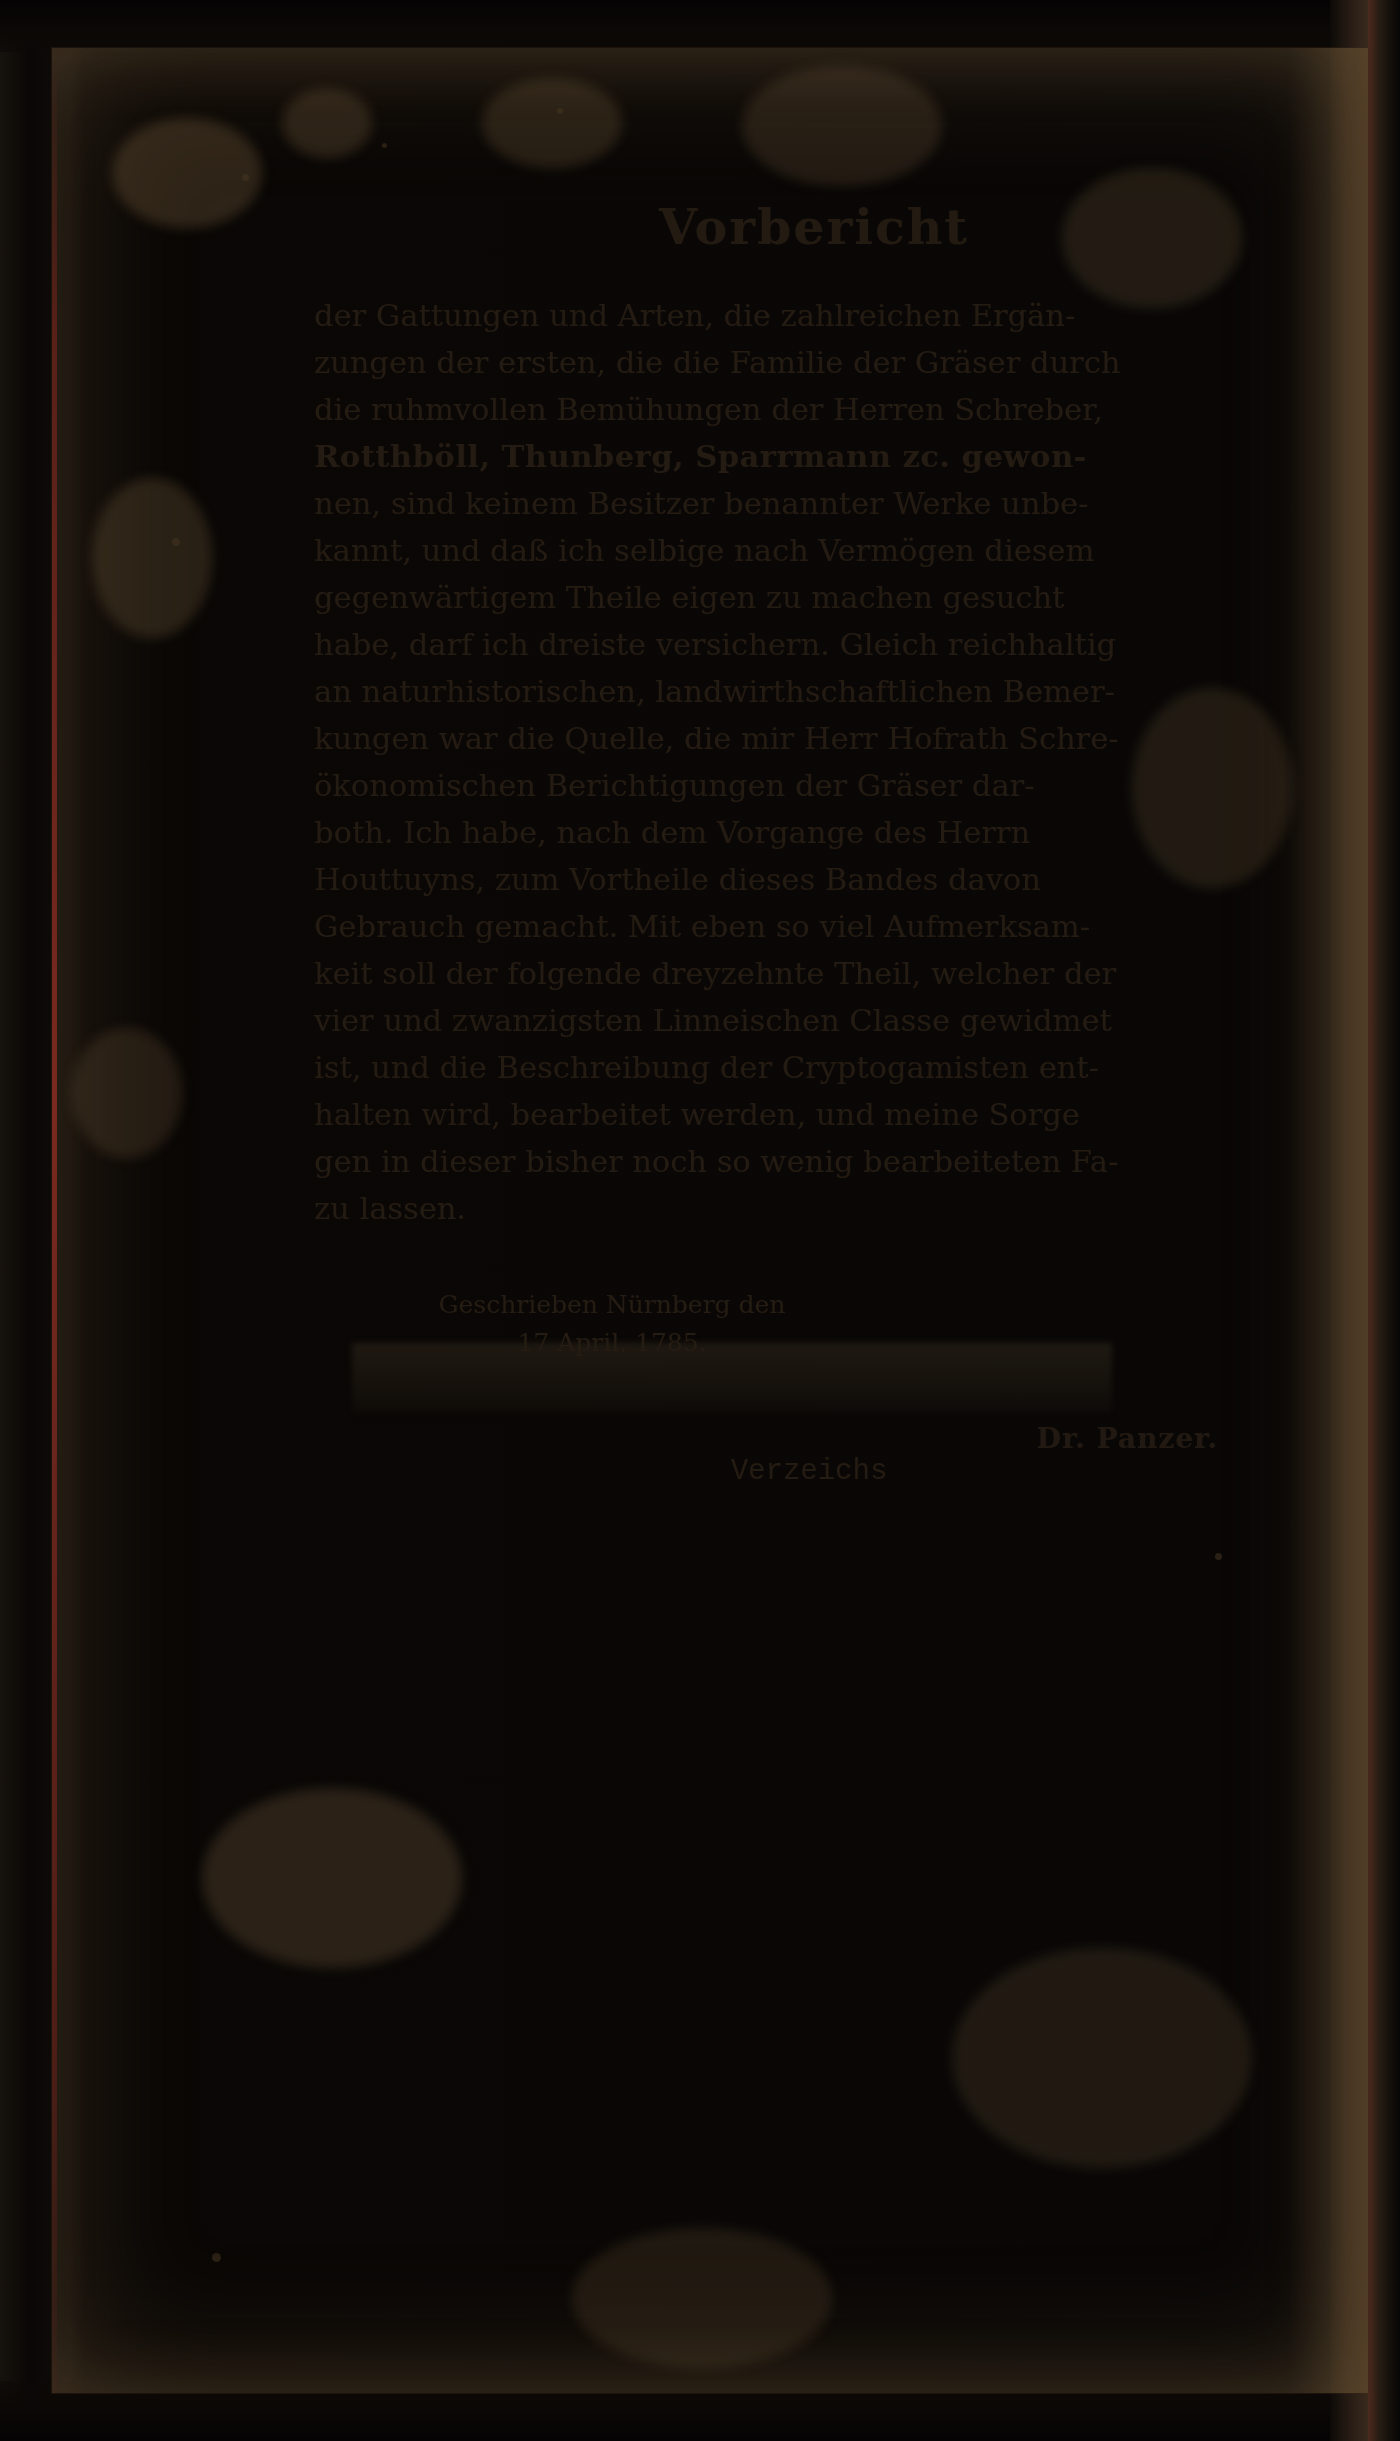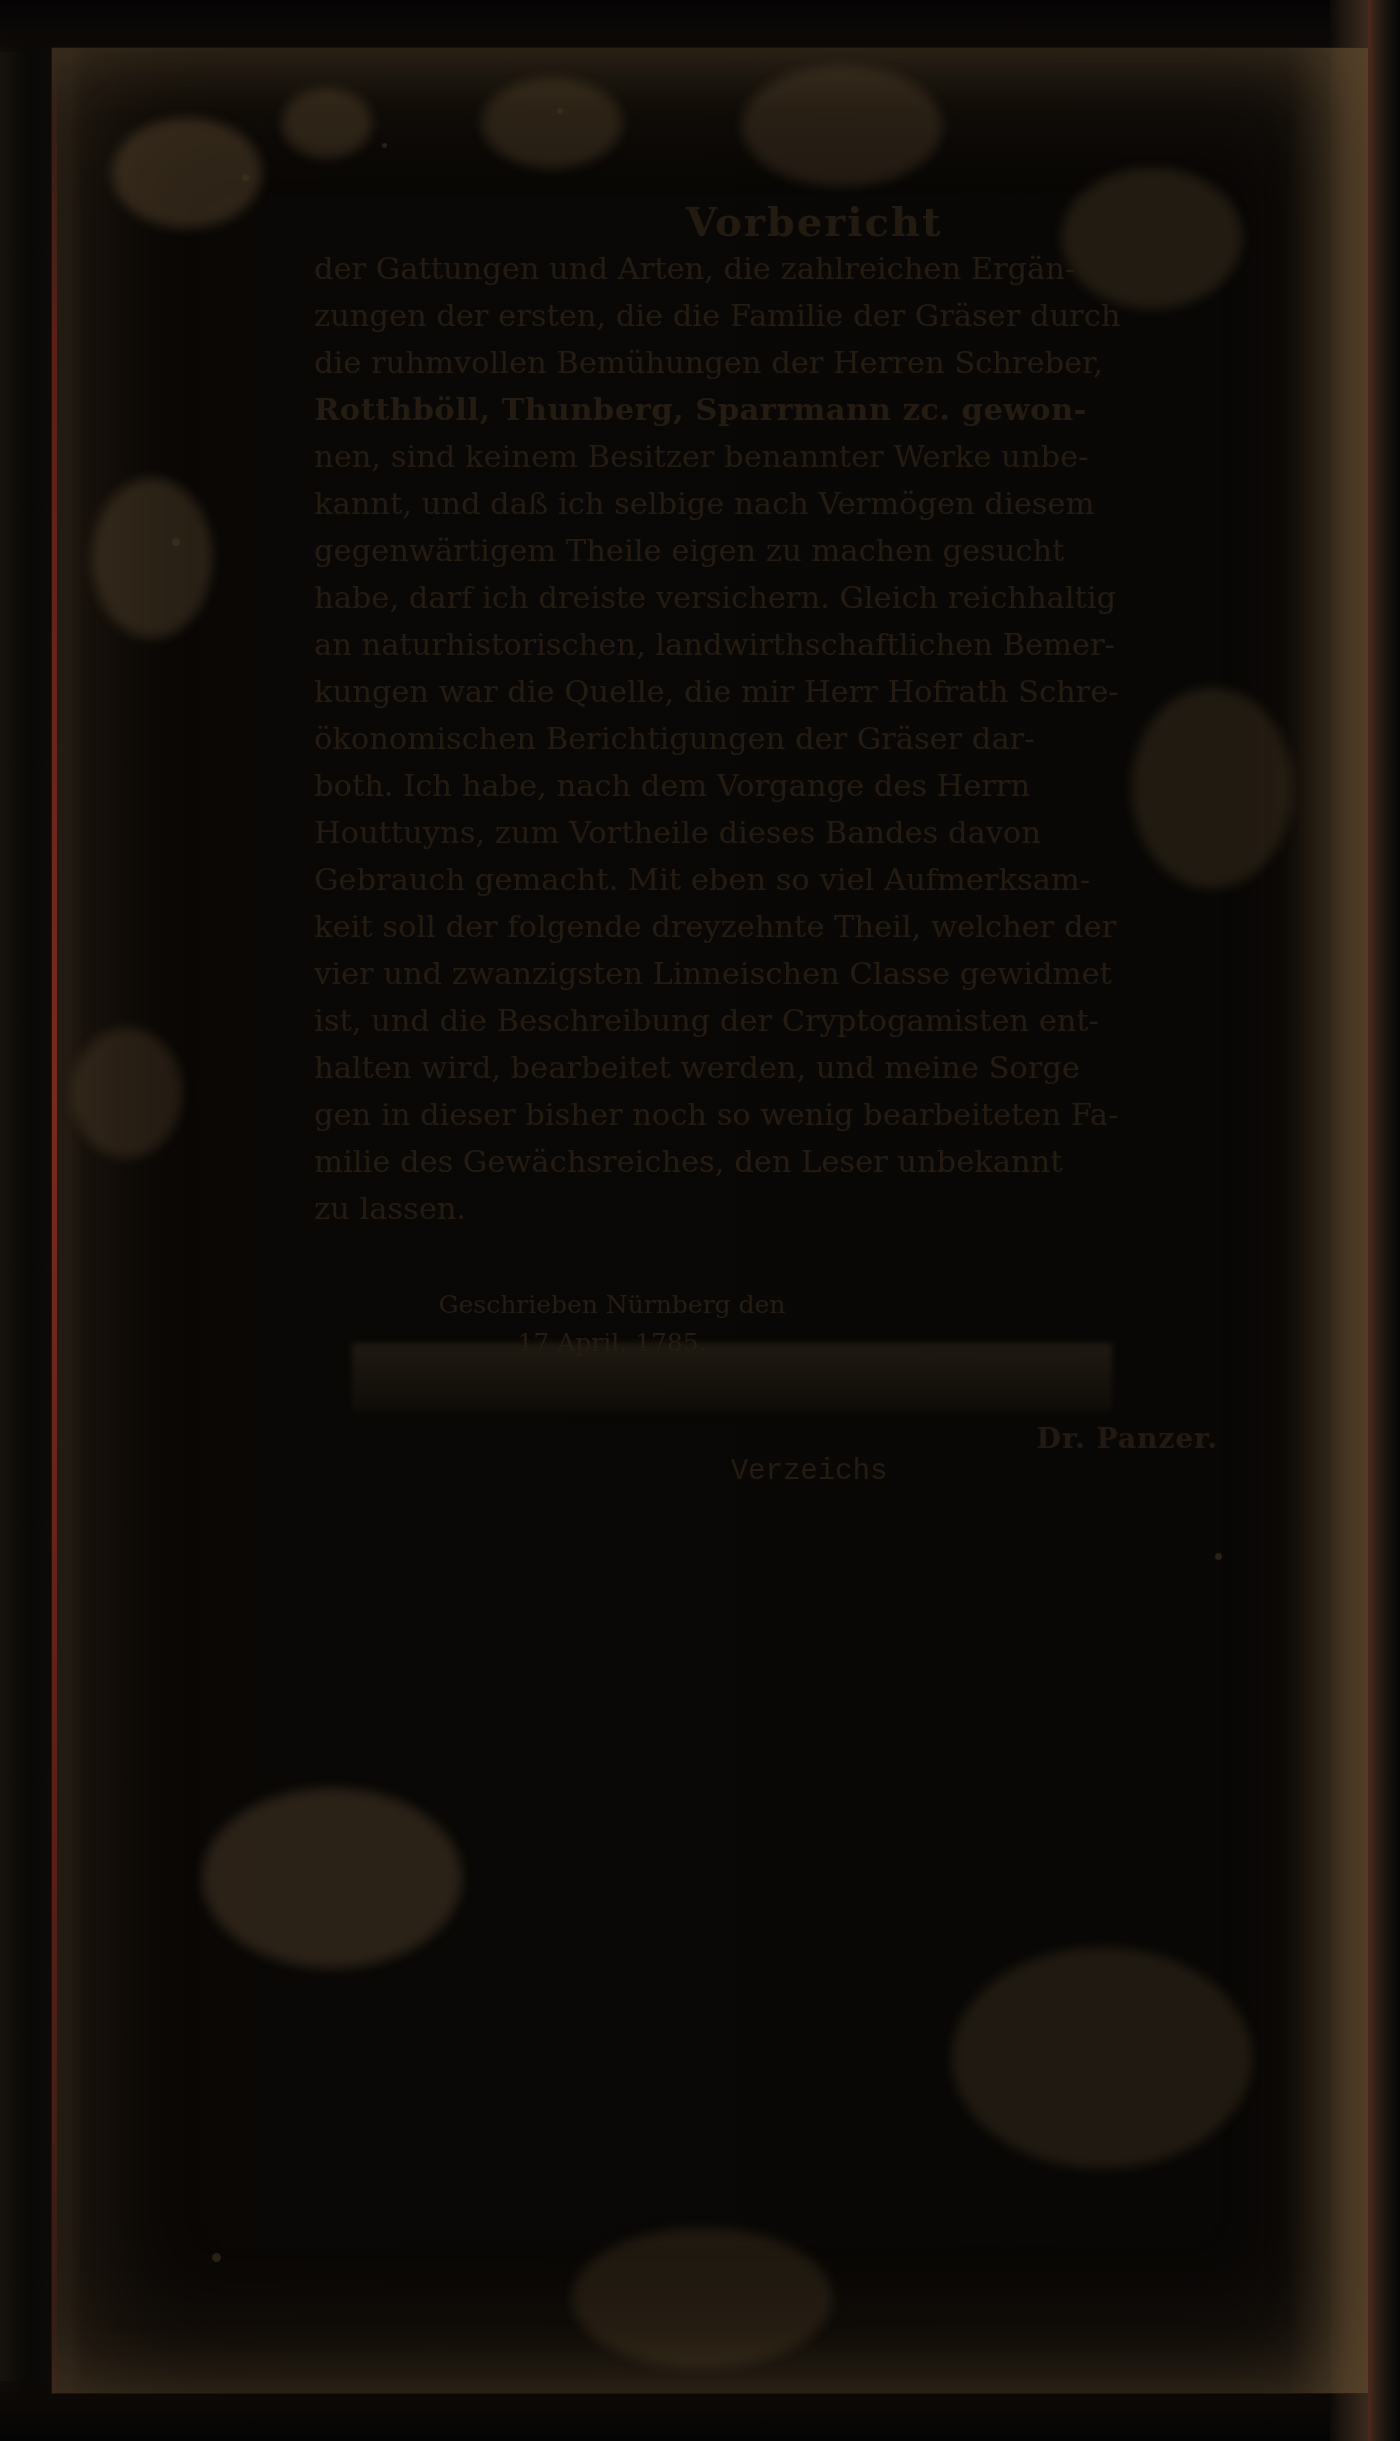--- a/index.html
+++ b/index.html
@@ -91,23 +91,24 @@
 
   
   .text-column {
     position: absolute;
     left: 262px;
     top: 150px;
     width: 1000px;
   }
   .page-title {
     text-align: center;
-    font-size: 40px;
+    font-size: 49px;
     letter-spacing: 2px;
     color: #231a12;
+    margin-bottom: 36px;
     font-weight: 700;
     font-family: "DejaVu Serif", serif;
     text-shadow: 0.6px 0.4px 0 rgba(40,28,18,0.35);
   }
   .body-para {
     font-size: 30.5px;
     line-height: 47px;
     color: #241b13;
     text-align: justify;
     text-shadow: 0.5px 0.3px 0 rgba(45,32,20,0.30);
@@ -219,21 +220,20 @@
       <span class="ln">kungen war die Quelle, die mir Herr Hofrath Schre-</span>
       <span class="ln">ökonomischen Berichtigungen der Gräser dar-</span>
       <span class="ln">both.    Ich habe, nach dem Vorgange des Herrn</span>
       <span class="ln">Houttuyns, zum Vortheile dieses Bandes davon</span>
       <span class="ln">Gebrauch gemacht.   Mit eben so viel Aufmerksam-</span>
       <span class="ln">keit soll der folgende dreyzehnte Theil, welcher der</span>
       <span class="ln">vier und zwanzigsten Linneischen Classe gewidmet</span>
       <span class="ln">ist, und die Beschreibung der Cryptogamisten ent-</span>
       <span class="ln">halten wird, bearbeitet werden, und meine Sorge</span>
       <span class="ln">gen in dieser bisher noch so wenig bearbeiteten Fa-</span>
-      <span class="ln">milie des Gewächsreiches,    den Leser unbekannt</span>
       <span class="ln">zu lassen.</span>
     </div>
 
     <div class="place-date">
       <div>Geschrieben Nürnberg den</div>
       <div>17 April, 1785.</div>
     </div>
 
     <div class="signature">Dr. Panzer.</div>
 

